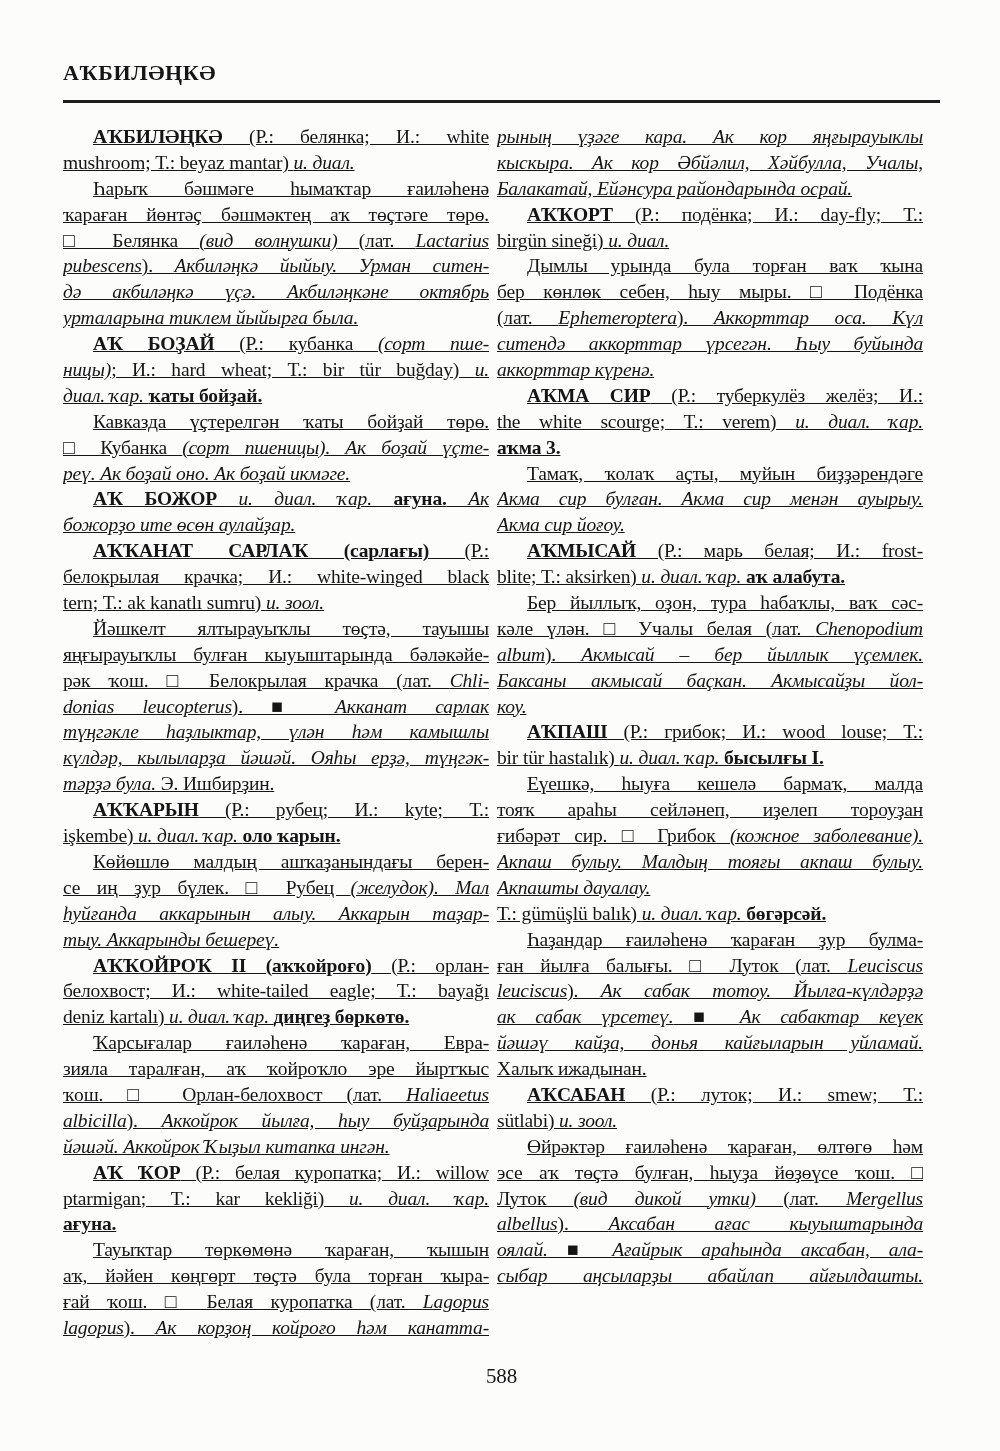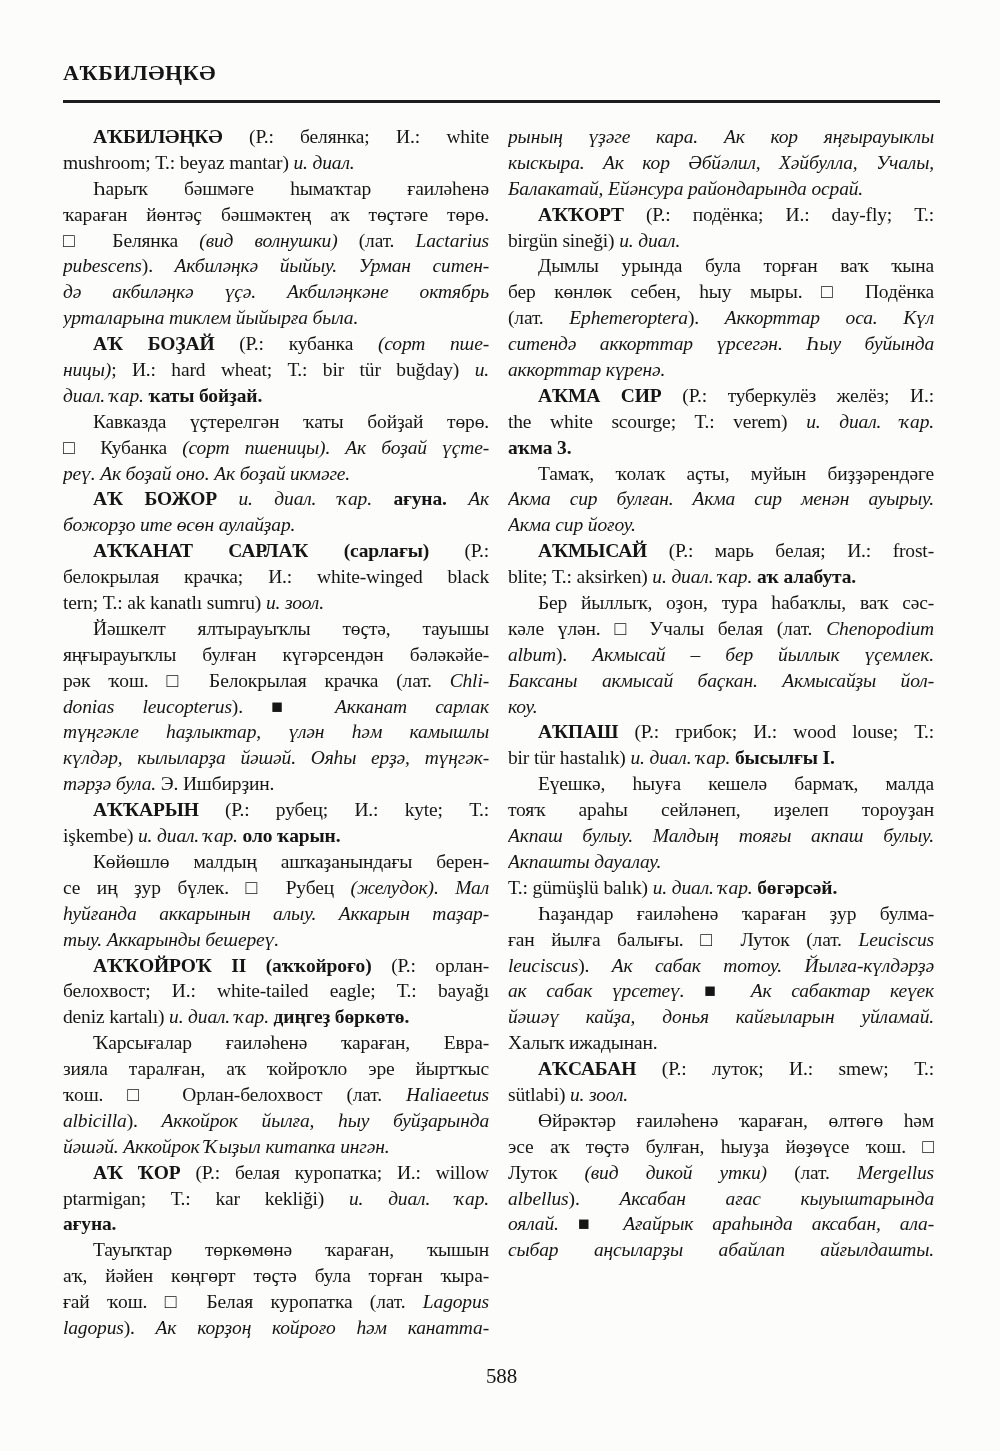--- a/index.html
+++ b/index.html
@@ -15,21 +15,21 @@
   .running-head{
     position:absolute;left:63px;top:60px;
     font-size:22px;font-weight:700;letter-spacing:0.6px;
   }
   .header-rule{
     position:absolute;left:63px;top:100px;width:877px;height:3px;
     background:#1d1d1d;
   }
   .columns{
     position:absolute;left:63px;top:124px;width:878px;
-    display:flex;gap:19px;
+    display:flex;gap:8px;text-decoration:underline;
   }
   .col{width:426px;font-size:19.5px;}
   .line{
     height:25.9px;line-height:25.9px;
     overflow:hidden;white-space:normal;
     text-align:justify;
     text-align-last:justify;
   }
   .line.last{text-align-last:auto;}
   .line.indent{text-indent:30px;}
@@ -62,21 +62,21 @@
         <div class="line last"><span class="i">диал. ҡар. </span><span class="b">ҡаты бойҙай.</span></div>
         <div class="line indent"><span class="r">Кавказда үҫтерелгән ҡаты бойҙай төрө.</span></div>
         <div class="line"><span class="r">□ Кубанка </span><span class="i">(сорт пшеницы). Ак боҙай үҫте-</span></div>
         <div class="line last"><span class="i">реү. Ак боҙай оно. Ак боҙай икмәге.</span></div>
         <div class="line indent"><span class="b">АҠ БОЖОР</span><span class="i"> и. диал. ҡар. </span><span class="b">ағуна.</span><span class="i"> Ак</span></div>
         <div class="line last"><span class="i">божорҙо ите өсөн аулайҙар.</span></div>
         <div class="line indent"><span class="b">АҠҠАНАТ САРЛАҠ (сарлағы)</span><span class="r"> (Р.:</span></div>
         <div class="line"><span class="r">белокрылая крачка; И.: white-winged black</span></div>
         <div class="line last"><span class="r">tern; Т.: ak kanatlı sumru) </span><span class="i">и. зоол.</span></div>
         <div class="line indent"><span class="r">Йәшкелт ялтырауыҡлы төҫтә, тауышы</span></div>
-        <div class="line"><span class="r">яңғырауыҡлы булған күгәрсендән бәләкәйе-</span></div>
+        <div class="line"><span class="r">яңғырауыҡлы булған кыуыштарында бәләкәйе-</span></div>
         <div class="line"><span class="r">рәк ҡош. □ Белокрылая крачка (лат. </span><span class="i">Chli-</span></div>
         <div class="line"><span class="i">donias leucopterus</span><span class="r">). ■ </span><span class="i">Акканат сарлак</span></div>
         <div class="line"><span class="i">түңгәкле һаҙлыктар, үлән һәм камышлы</span></div>
         <div class="line"><span class="i">күлдәр, кылыларҙа йәшәй. Ояһы ерҙә, түңгәк-</span></div>
         <div class="line last"><span class="i">тәрҙә була.</span><span class="r"> Э. Ишбирҙин.</span></div>
         <div class="line indent"><span class="b">АҠҠАРЫН</span><span class="r"> (Р.: рубец; И.: kyte; Т.:</span></div>
         <div class="line last"><span class="r">işkembe) </span><span class="i">и. диал. ҡар. </span><span class="b">оло ҡарын.</span></div>
         <div class="line indent"><span class="r">Көйөшлө малдың ашҡаҙанындағы берен-</span></div>
         <div class="line"><span class="r">се иң ҙур бүлек. □ Рубец </span><span class="i">(желудок). Мал</span></div>
         <div class="line"><span class="i">һуйғанда аккарынын алыу. Аккарын таҙар-</span></div>
@@ -118,20 +118,21 @@
         <div class="line last"><span class="r">blite; Т.: aksirken) </span><span class="i">и. диал. ҡар. </span><span class="b">аҡ алабута.</span></div>
         <div class="line indent"><span class="r">Бер йыллыҡ, оҙон, тура һабаҡлы, ваҡ сәс-</span></div>
         <div class="line"><span class="r">кәле үлән. □ Учалы белая (лат. </span><span class="i">Chenopodium</span></div>
         <div class="line"><span class="i">album</span><span class="r">). </span><span class="i">Акмысай – бер йыллык үҫемлек.</span></div>
         <div class="line"><span class="i">Баксаны акмысай баҫкан. Акмысайҙы йол-</span></div>
         <div class="line last"><span class="i">коу.</span></div>
         <div class="line indent"><span class="b">АҠПАШ</span><span class="r"> (Р.: грибок; И.: wood louse; Т.:</span></div>
         <div class="line last"><span class="r">bir tür hastalık) </span><span class="i">и. диал. ҡар. </span><span class="b">бысылғы I.</span></div>
         <div class="line indent"><span class="r">Еүешкә, һыуға кешелә бармаҡ, малда</span></div>
         <div class="line"><span class="r">тояҡ араһы сейләнеп, иҙелеп тороуҙан</span></div>
+        <div class="line"><span class="r">ғибәрәт сир. □ Грибок </span><span class="i">(кожное заболевание).</span></div>
         <div class="line"><span class="i">Акпаш булыу. Малдың тояғы акпаш булыу.</span></div>
         <div class="line last"><span class="i">Акпашты дауалау.</span></div>
         <div class="line last"><span class="r">Т.: gümüşlü balık) </span><span class="i">и. диал. ҡар. </span><span class="b">бөгәрсәй.</span></div>
         <div class="line indent"><span class="r">Һаҙандар ғаиләһенә ҡараған ҙур булма-</span></div>
         <div class="line"><span class="r">ған йылға балығы. □ Луток (лат. </span><span class="i">Leuciscus</span></div>
         <div class="line"><span class="i">leuciscus</span><span class="r">). </span><span class="i">Ак сабак тотоу. Йылға-күлдәрҙә</span></div>
         <div class="line"><span class="i">ак сабак үрсетеү.</span><span class="r"> ■ </span><span class="i">Ак сабактар кеүек</span></div>
         <div class="line"><span class="i">йәшәү кайҙа, донья кайғыларын уйламай.</span></div>
         <div class="line last"><span class="r">Халыҡ ижадынан.</span></div>
         <div class="line indent"><span class="b">АҠСАБАН</span><span class="r"> (Р.: луток; И.: smew; Т.:</span></div>

